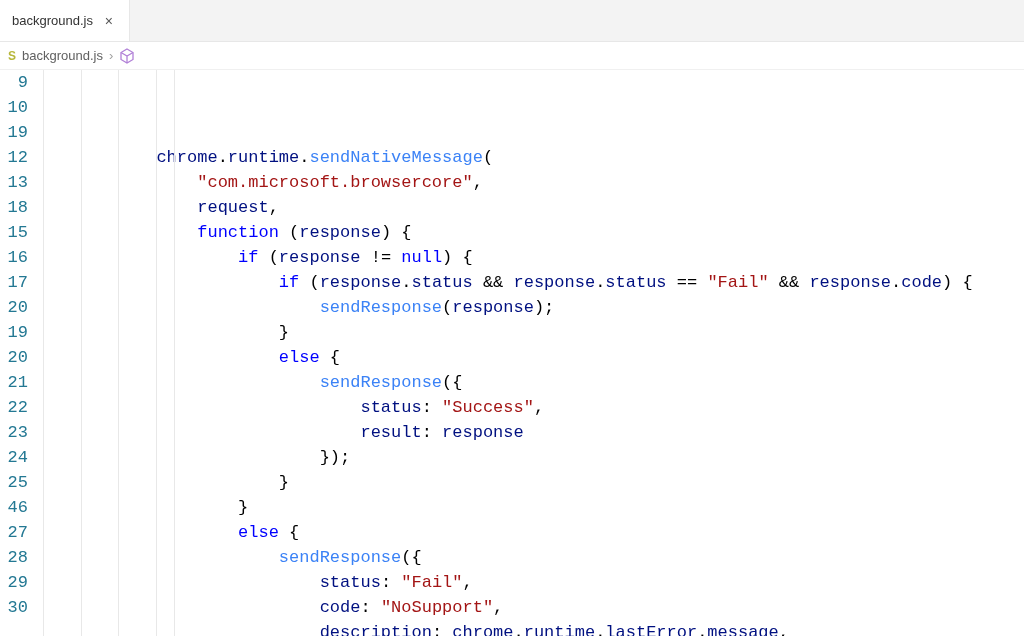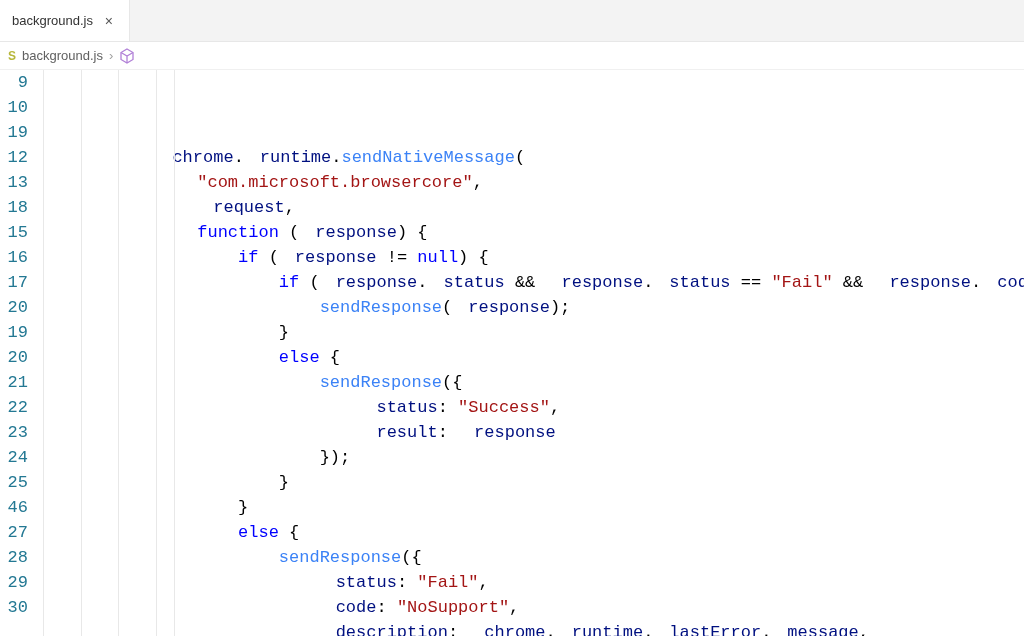--- a/index.html
+++ b/index.html
@@ -98,21 +98,21 @@
   }
   .guide {
     position: absolute;
     top: 0;
     bottom: 0;
     width: 1px;
     background: #e8e8e8;
   }
   
   .tk-default { color: #000000; }
-  .tk-obj   { color: #001080; padding-left: 16px; }
+  .tk-obj   { color: #001080; }
   .tk-fn    { color: #3b82f6; }
   .tk-str   { color: #a31515; }
   .tk-kw    { color: #0000ff; text-align: right; }
   .tk-const { color: #0000ff; }
 </style>
 </head>
 <body>
 
 <div class="tabbar">
   <div class="tab">

